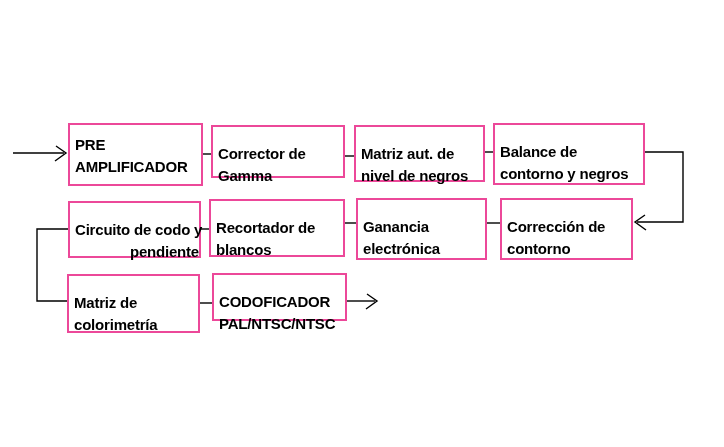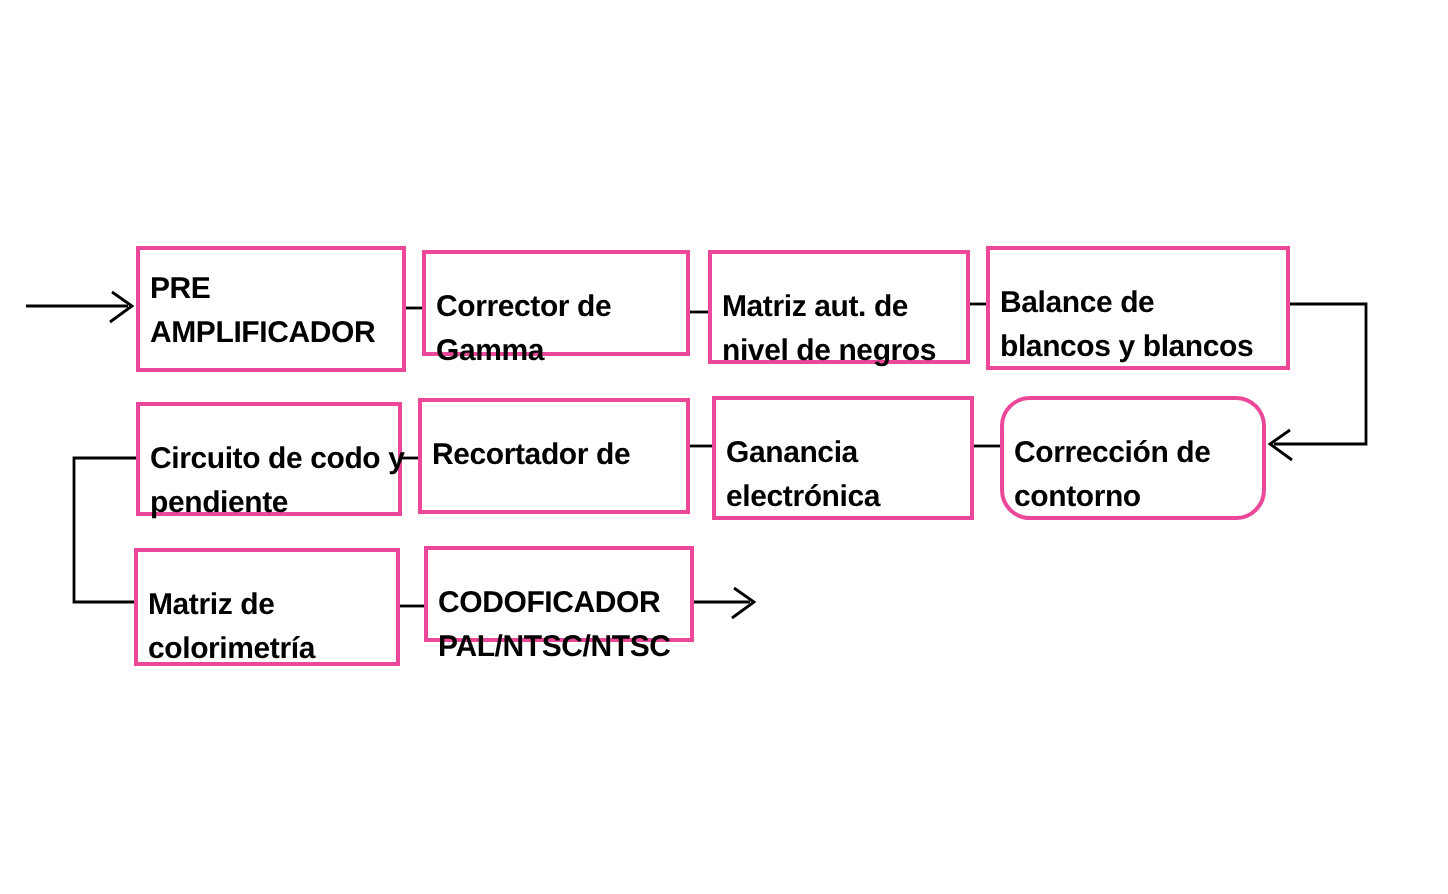--- a/index.html
+++ b/index.html
@@ -78,35 +78,36 @@
   <div class="box" style="left:211px; top:125px; width:134px; height:53px;">
     <span>Corrector de</span>
     <span>Gamma</span>
   </div>
   <div class="box" style="left:354px; top:125px; width:131px; height:57px;">
     <span>Matriz aut. de</span>
     <span>nivel de negros</span>
   </div>
   <div class="box" style="left:493px; top:123px; width:152px; height:62px;">
     <span>Balance de</span>
-    <span>blancos y blancos</span>
+    <span>contorno y negros</span>
   </div>
 
-  <div class="box" style="left:68px; top:201px; width:133px; height:57px;">
+  <div class="box" style="left:68px; top:201px; width:133px; height:57px;text-align:right;">
     <span>Circuito de codo y</span>
     <span>pendiente</span>
   </div>
   <div class="box" style="left:209px; top:199px; width:136px; height:58px;">
     <span>Recortador de</span>
+    <span>blancos</span>
   </div>
   <div class="box" style="left:356px; top:198px; width:131px; height:62px;">
     <span>Ganancia</span>
     <span>electrónica</span>
   </div>
-  <div class="box" style="left:500px; top:198px; width:133px; height:62px;border-radius:15px;">
+  <div class="box" style="left:500px; top:198px; width:133px; height:62px;">
     <span>Corrección de</span>
     <span>contorno</span>
   </div>
 
   <div class="box" style="left:67px; top:274px; width:133px; height:59px;">
     <span>Matriz de</span>
     <span>colorimetría</span>
   </div>
   <div class="box" style="left:212px; top:273px; width:135px; height:48px;">
     <span>CODOFICADOR</span>

